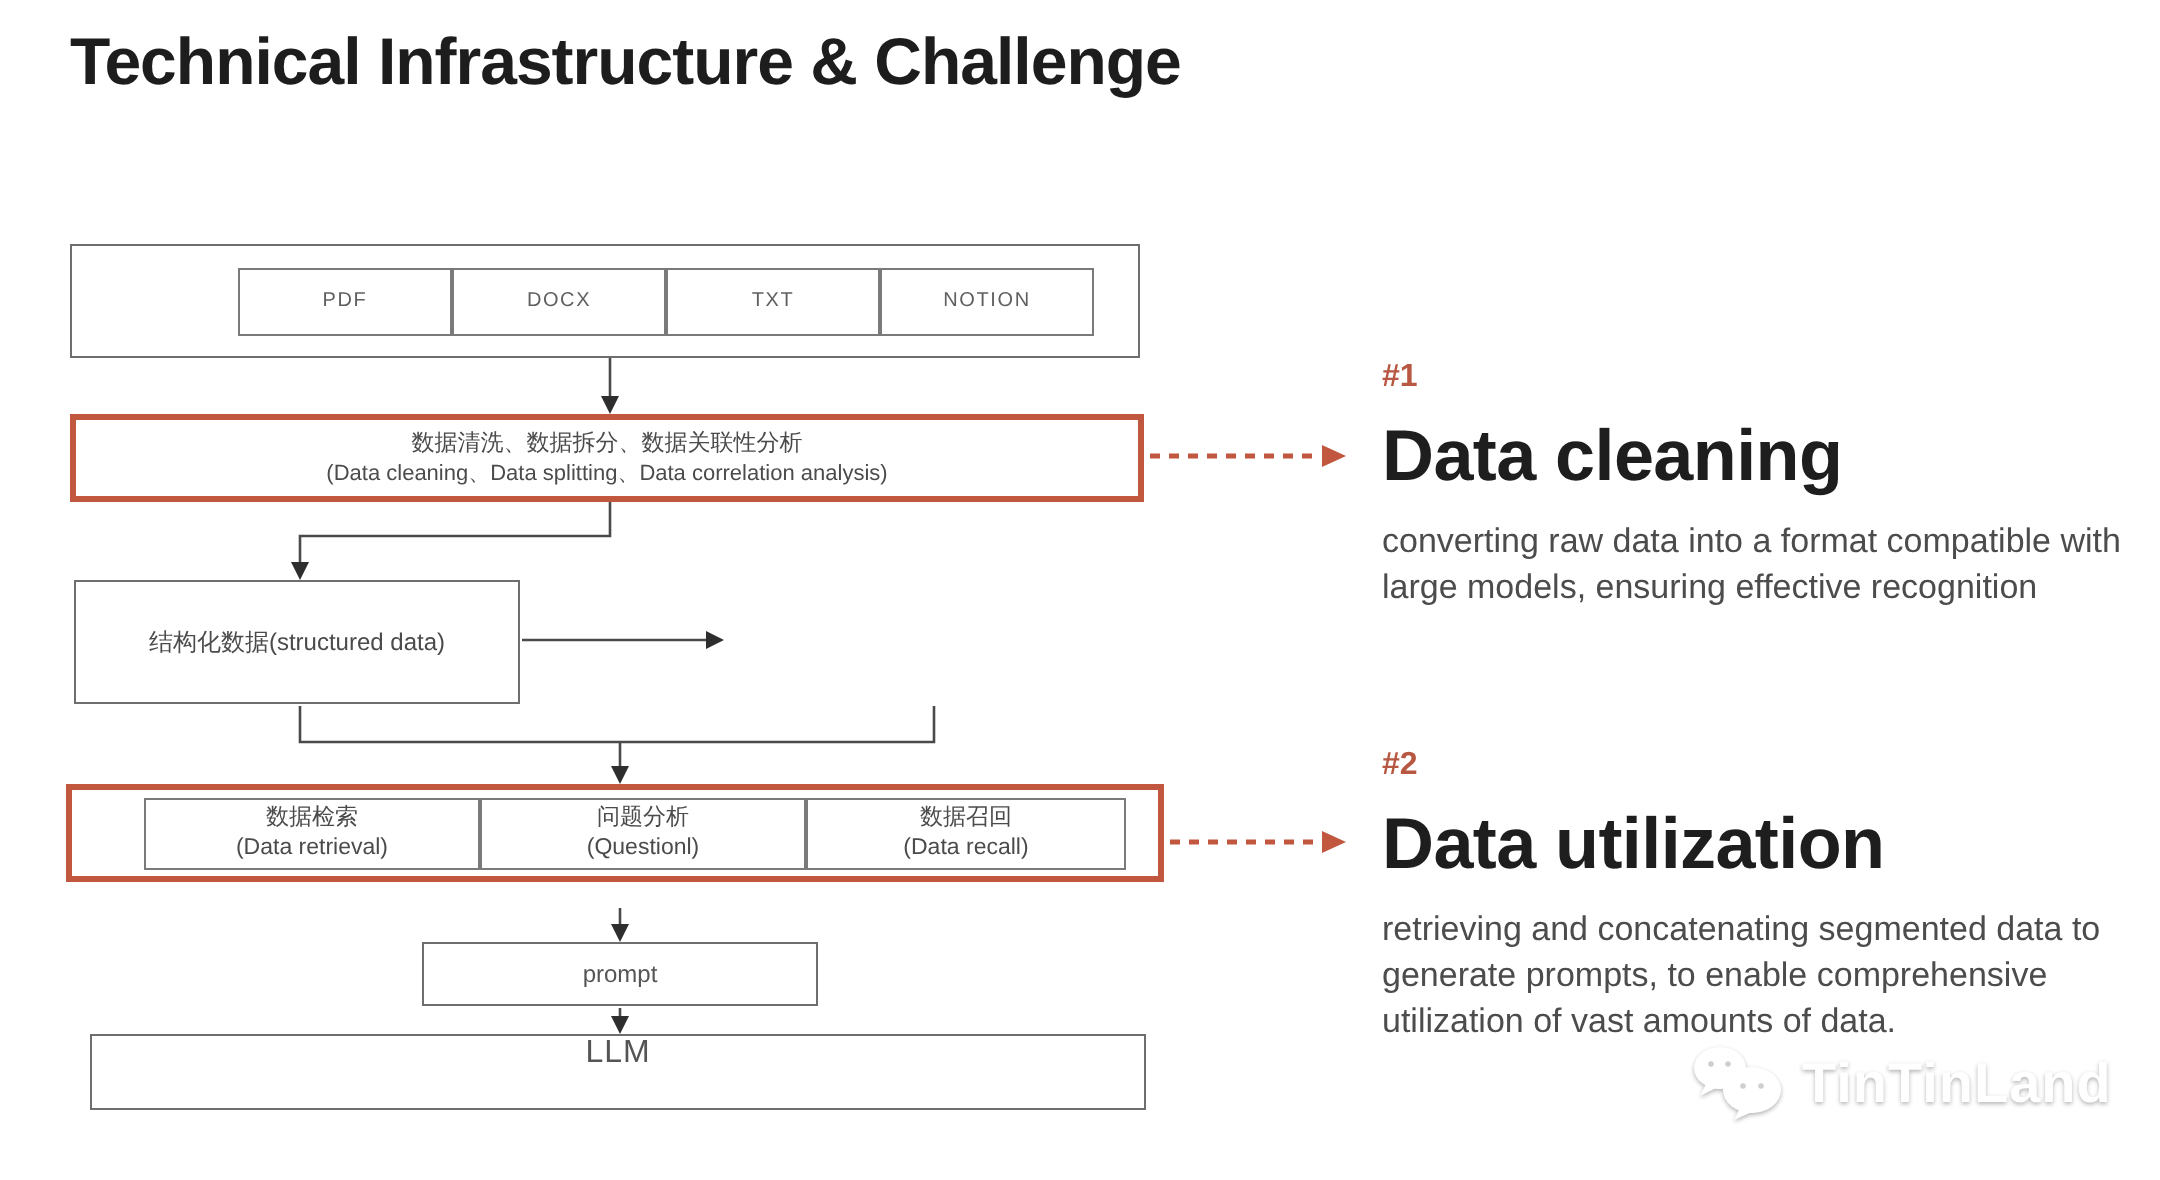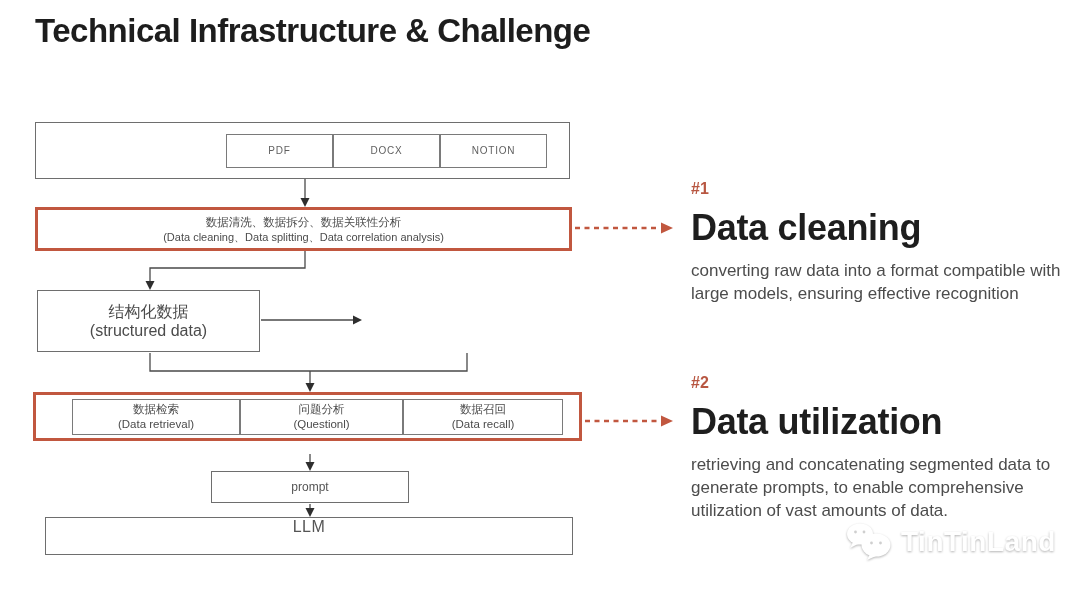--- a/index.html
+++ b/index.html
@@ -26,22 +26,22 @@
   .redbox{
     position:absolute;border:3px solid #c1573f;background:#fff;box-sizing:border-box;
   }
   .redbox-clean{
     left:35px;top:207px;width:537px;height:44px;
     display:flex;flex-direction:column;align-items:center;justify-content:center;
   }
   .cn-line1{font-size:11.5px;color:#4b4b4b;line-height:14px;}
   .cn-line2{font-size:11px;color:#4b4b4b;line-height:14px;margin-top:1px;}
   .midbox{
-    display:flex;flex-direction:column;align-items:center;justify-content:center;
-    font-size:16px;color:#4b4b4b;line-height:19px;
+    display:flex;flex-direction:row;align-items:center;justify-content:center;
+    font-size:12px;color:#4b4b4b;line-height:19px;
   }
   .box-structured{left:37px;top:290px;width:223px;height:62px;}
   .box-vector{left:363px;top:290px;width:207px;height:62px;}
   .redbox-util{
     left:33px;top:392px;width:549px;height:49px;
     display:flex;align-items:center;justify-content:flex-end;
     padding:0 16px;
   }
   .util-box{
     border:1px solid #7a7a7a;box-sizing:border-box;height:36px;
@@ -114,20 +114,23 @@
   </svg>
 
   <div class="gbox src-outer">
     <div class="src-box">
       <span>PDF</span>
     </div>
     <div class="src-box">
       <span>DOCX</span>
     </div>
     <div class="src-box">
+      <span>TXT</span>
+    </div>
+    <div class="src-box">
       <span>NOTION</span>
     </div>
   </div>
 
   <div class="redbox redbox-clean">
     <div class="cn-line1">数据清洗、数据拆分、数据关联性分析</div>
     <div class="cn-line2">(Data cleaning、Data splitting、Data correlation analysis)</div>
   </div>
 
   <div class="gbox midbox box-structured">

